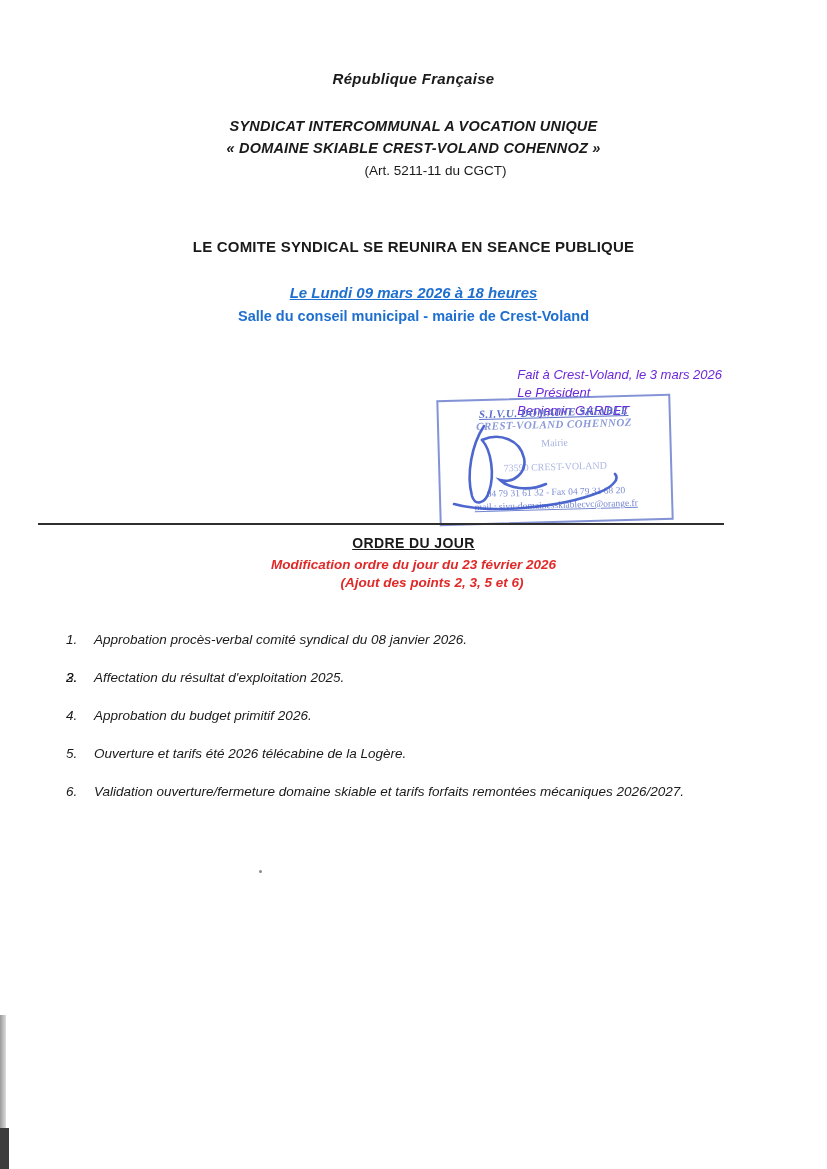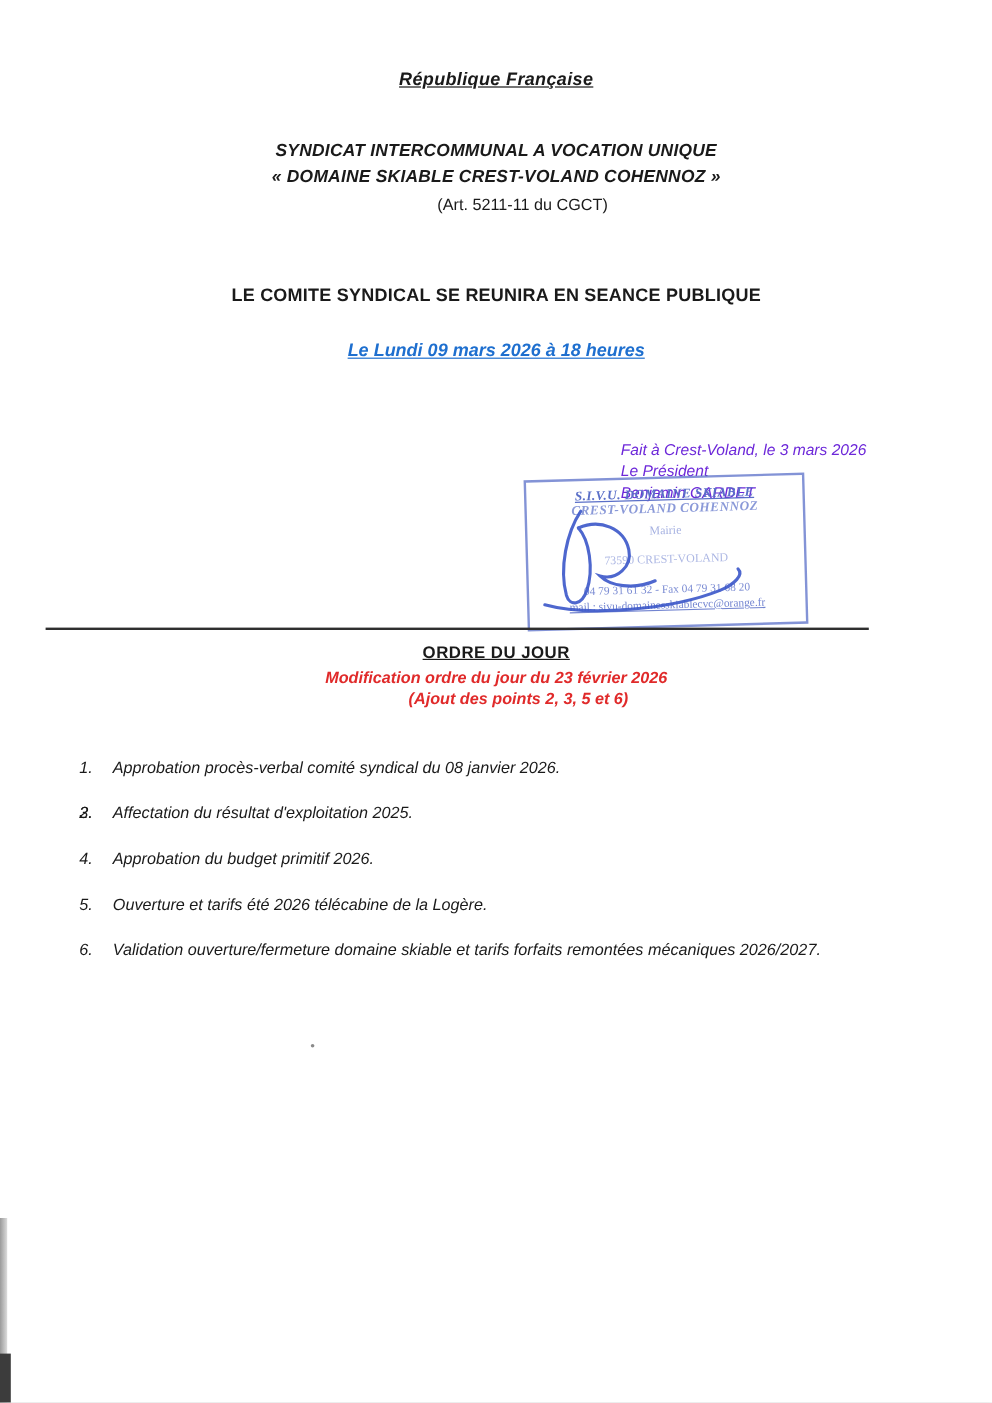--- a/index.html
+++ b/index.html
@@ -10,22 +10,22 @@
     background:#ffffff;
     font-family:"Liberation Sans", sans-serif;
     color:#1a1a1a;
     overflow:hidden;
     box-shadow:0 0 6px rgba(0,0,0,.25);
   }
   .abs { position:absolute; left:0; right:0; }
   .center { text-align:center; }
 
   .republic {
-    top:58px; font-size:15px; font-weight:bold; font-style:italic;
-    text-decoration:underline; letter-spacing:.3px;
+    top:70px; font-size:15px; font-weight:bold; font-style:italic;
+    letter-spacing:.3px;
   }
   .org1 { top:118px; font-size:14.5px; font-weight:bold; font-style:italic; letter-spacing:.2px; }
   .org2 { top:140px; font-size:14.5px; font-weight:bold; font-style:italic; letter-spacing:.2px; }
   .art  { top:163px; font-size:13.5px;padding-left:44px; }
 
   .meet { top:238px; font-size:15px; font-weight:bold; letter-spacing:.2px; }
 
   .dateline {
     top:284px; font-size:15px; font-weight:bold; font-style:italic;
     text-decoration:underline; color:#1e6fcf;
@@ -83,20 +83,21 @@
 
 <div class="page">
 
   <div class="abs center republic">République Française</div>
   <div class="abs center org1">SYNDICAT INTERCOMMUNAL A VOCATION UNIQUE</div>
   <div class="abs center org2">« DOMAINE SKIABLE CREST-VOLAND COHENNOZ »</div>
   <div class="abs center art">(Art. 5211-11 du CGCT)</div>
 
   <div class="abs center meet">LE COMITE SYNDICAL SE REUNIRA EN SEANCE PUBLIQUE</div>
   <div class="abs center dateline">Le Lundi 09 mars 2026 à 18 heures</div>
+  <div class="abs center placeline">Salle du conseil municipal - mairie de Crest-Voland</div>
 
   <div class="sigblock">
     <div>Fait à Crest-Voland, le 3 mars 2026</div>
     <div>Le Président</div>
     <div>Benjamin GARDET</div>
   </div>
 
   <div class="stamp">
     <div class="s1">S.I.V.U. DOMAINE SKIABLE</div>
     <div class="s2">CREST-VOLAND COHENNOZ</div>

